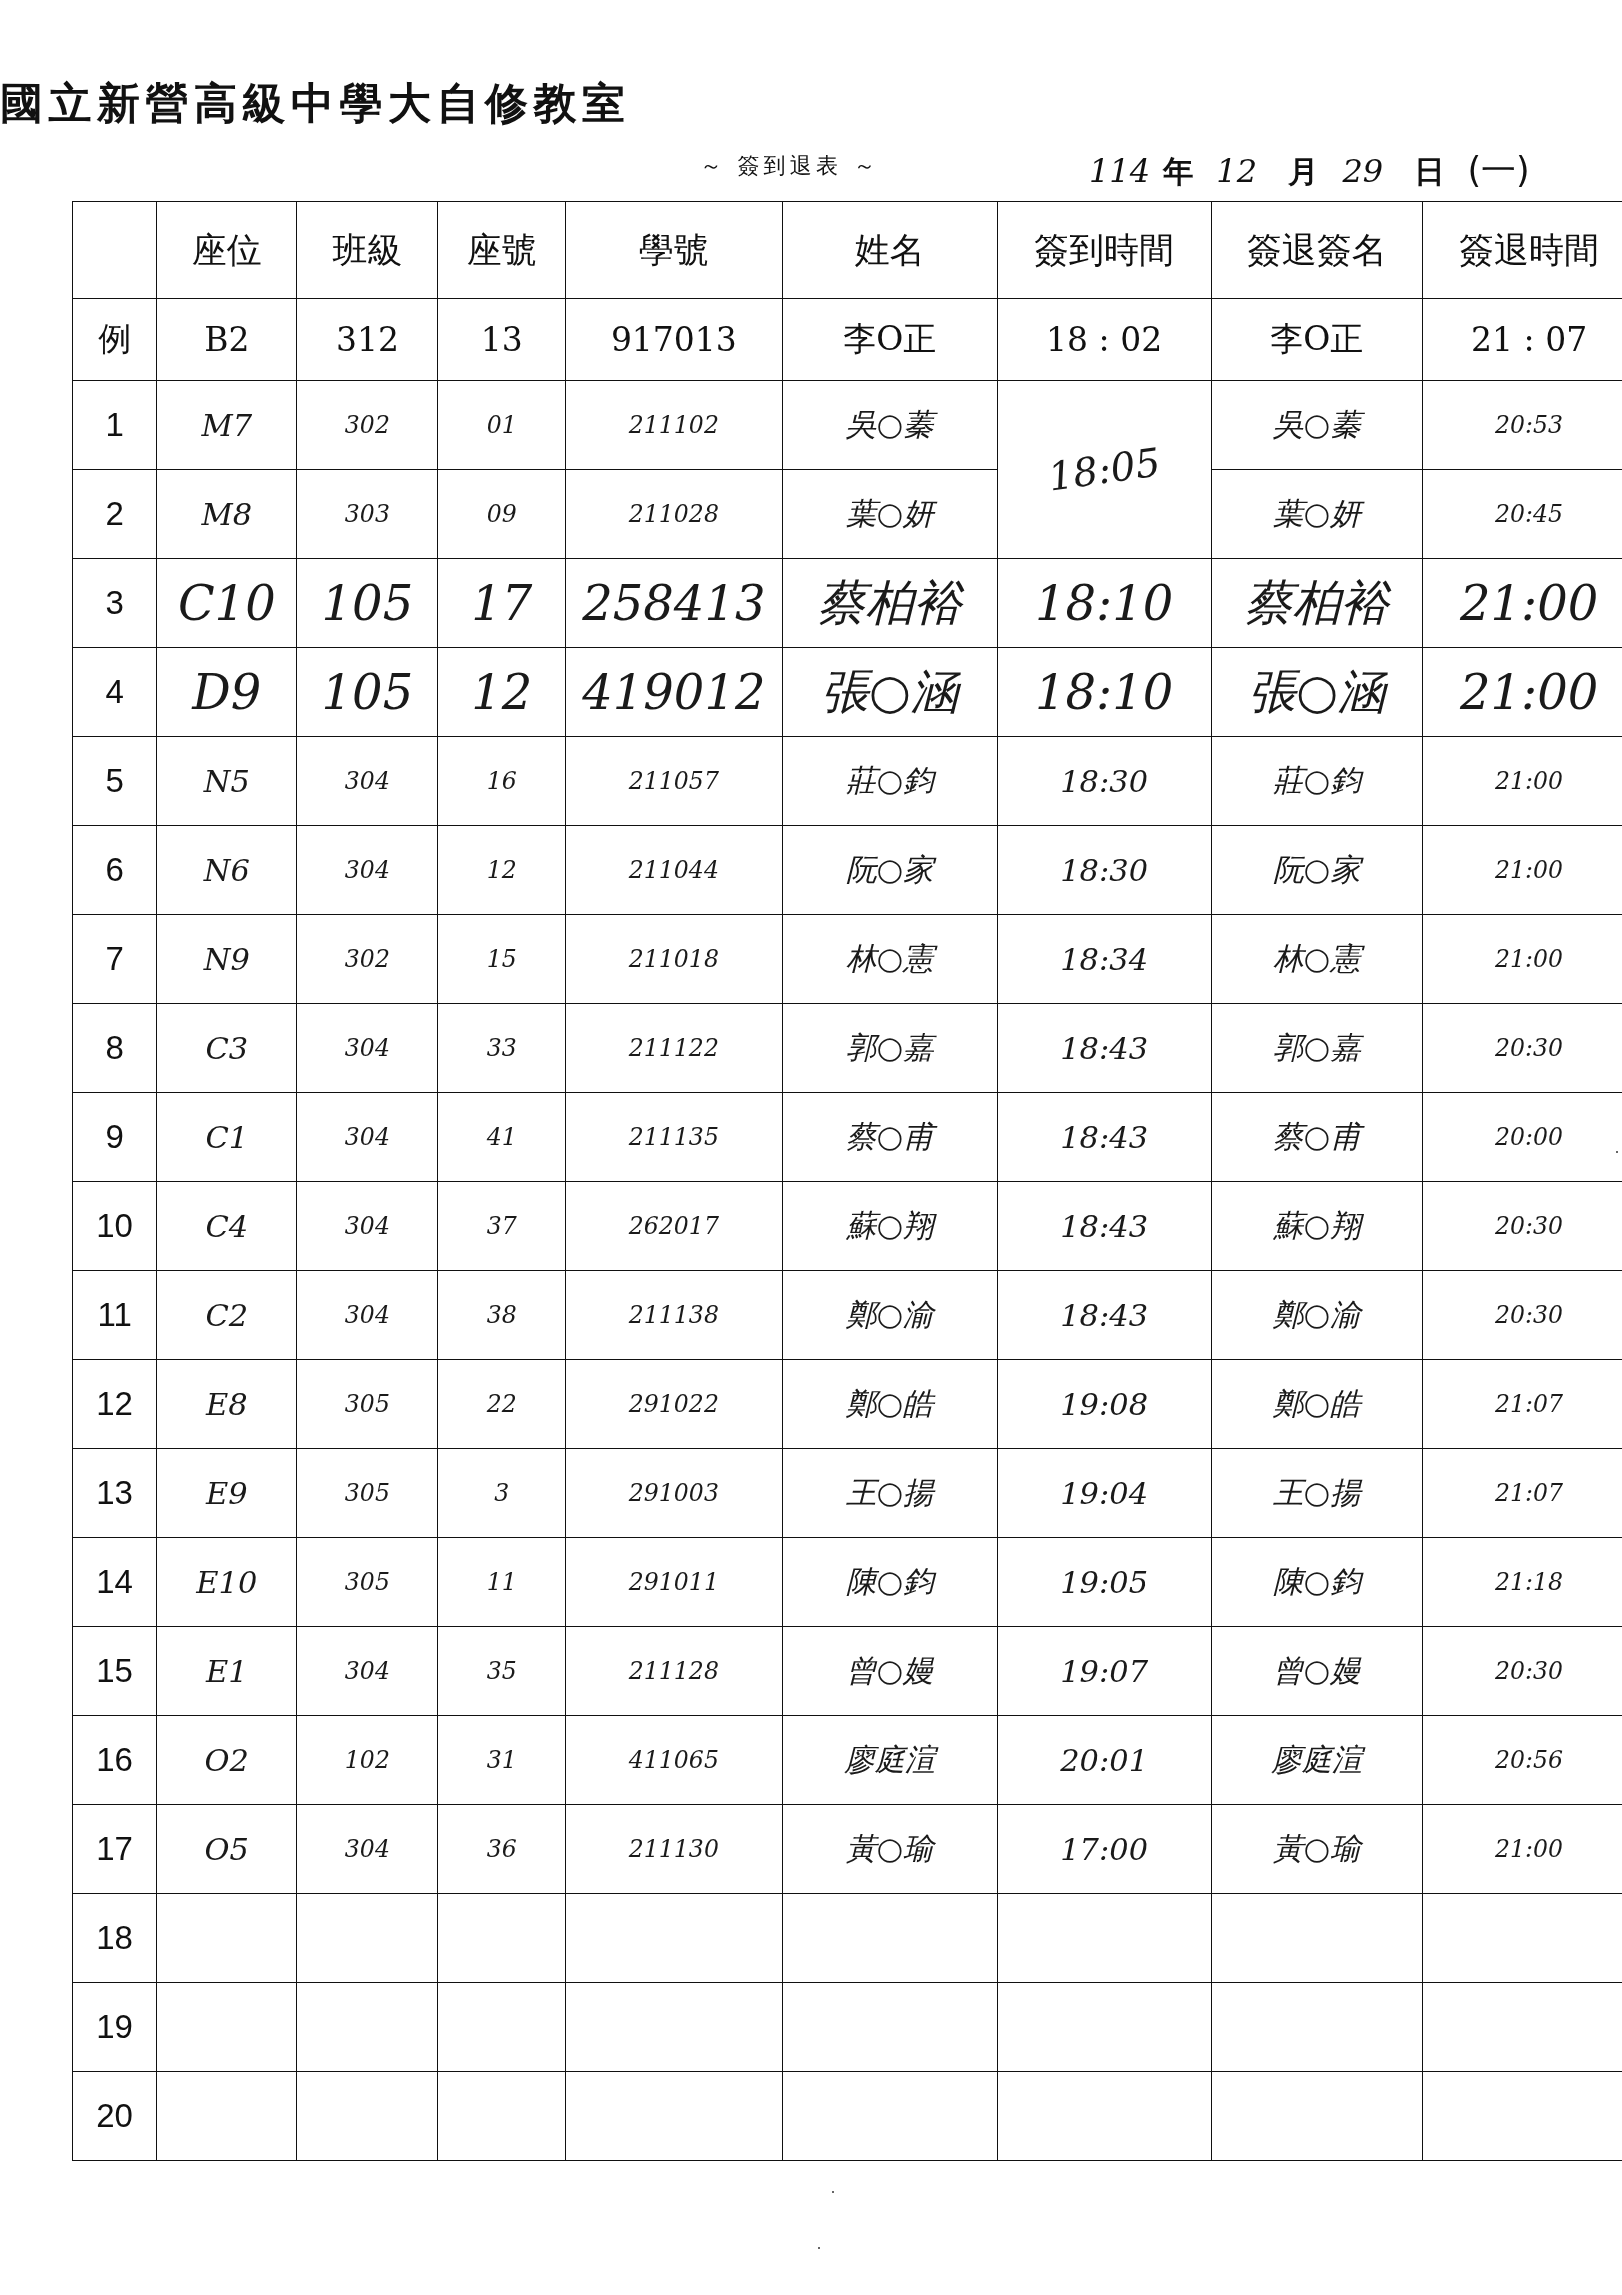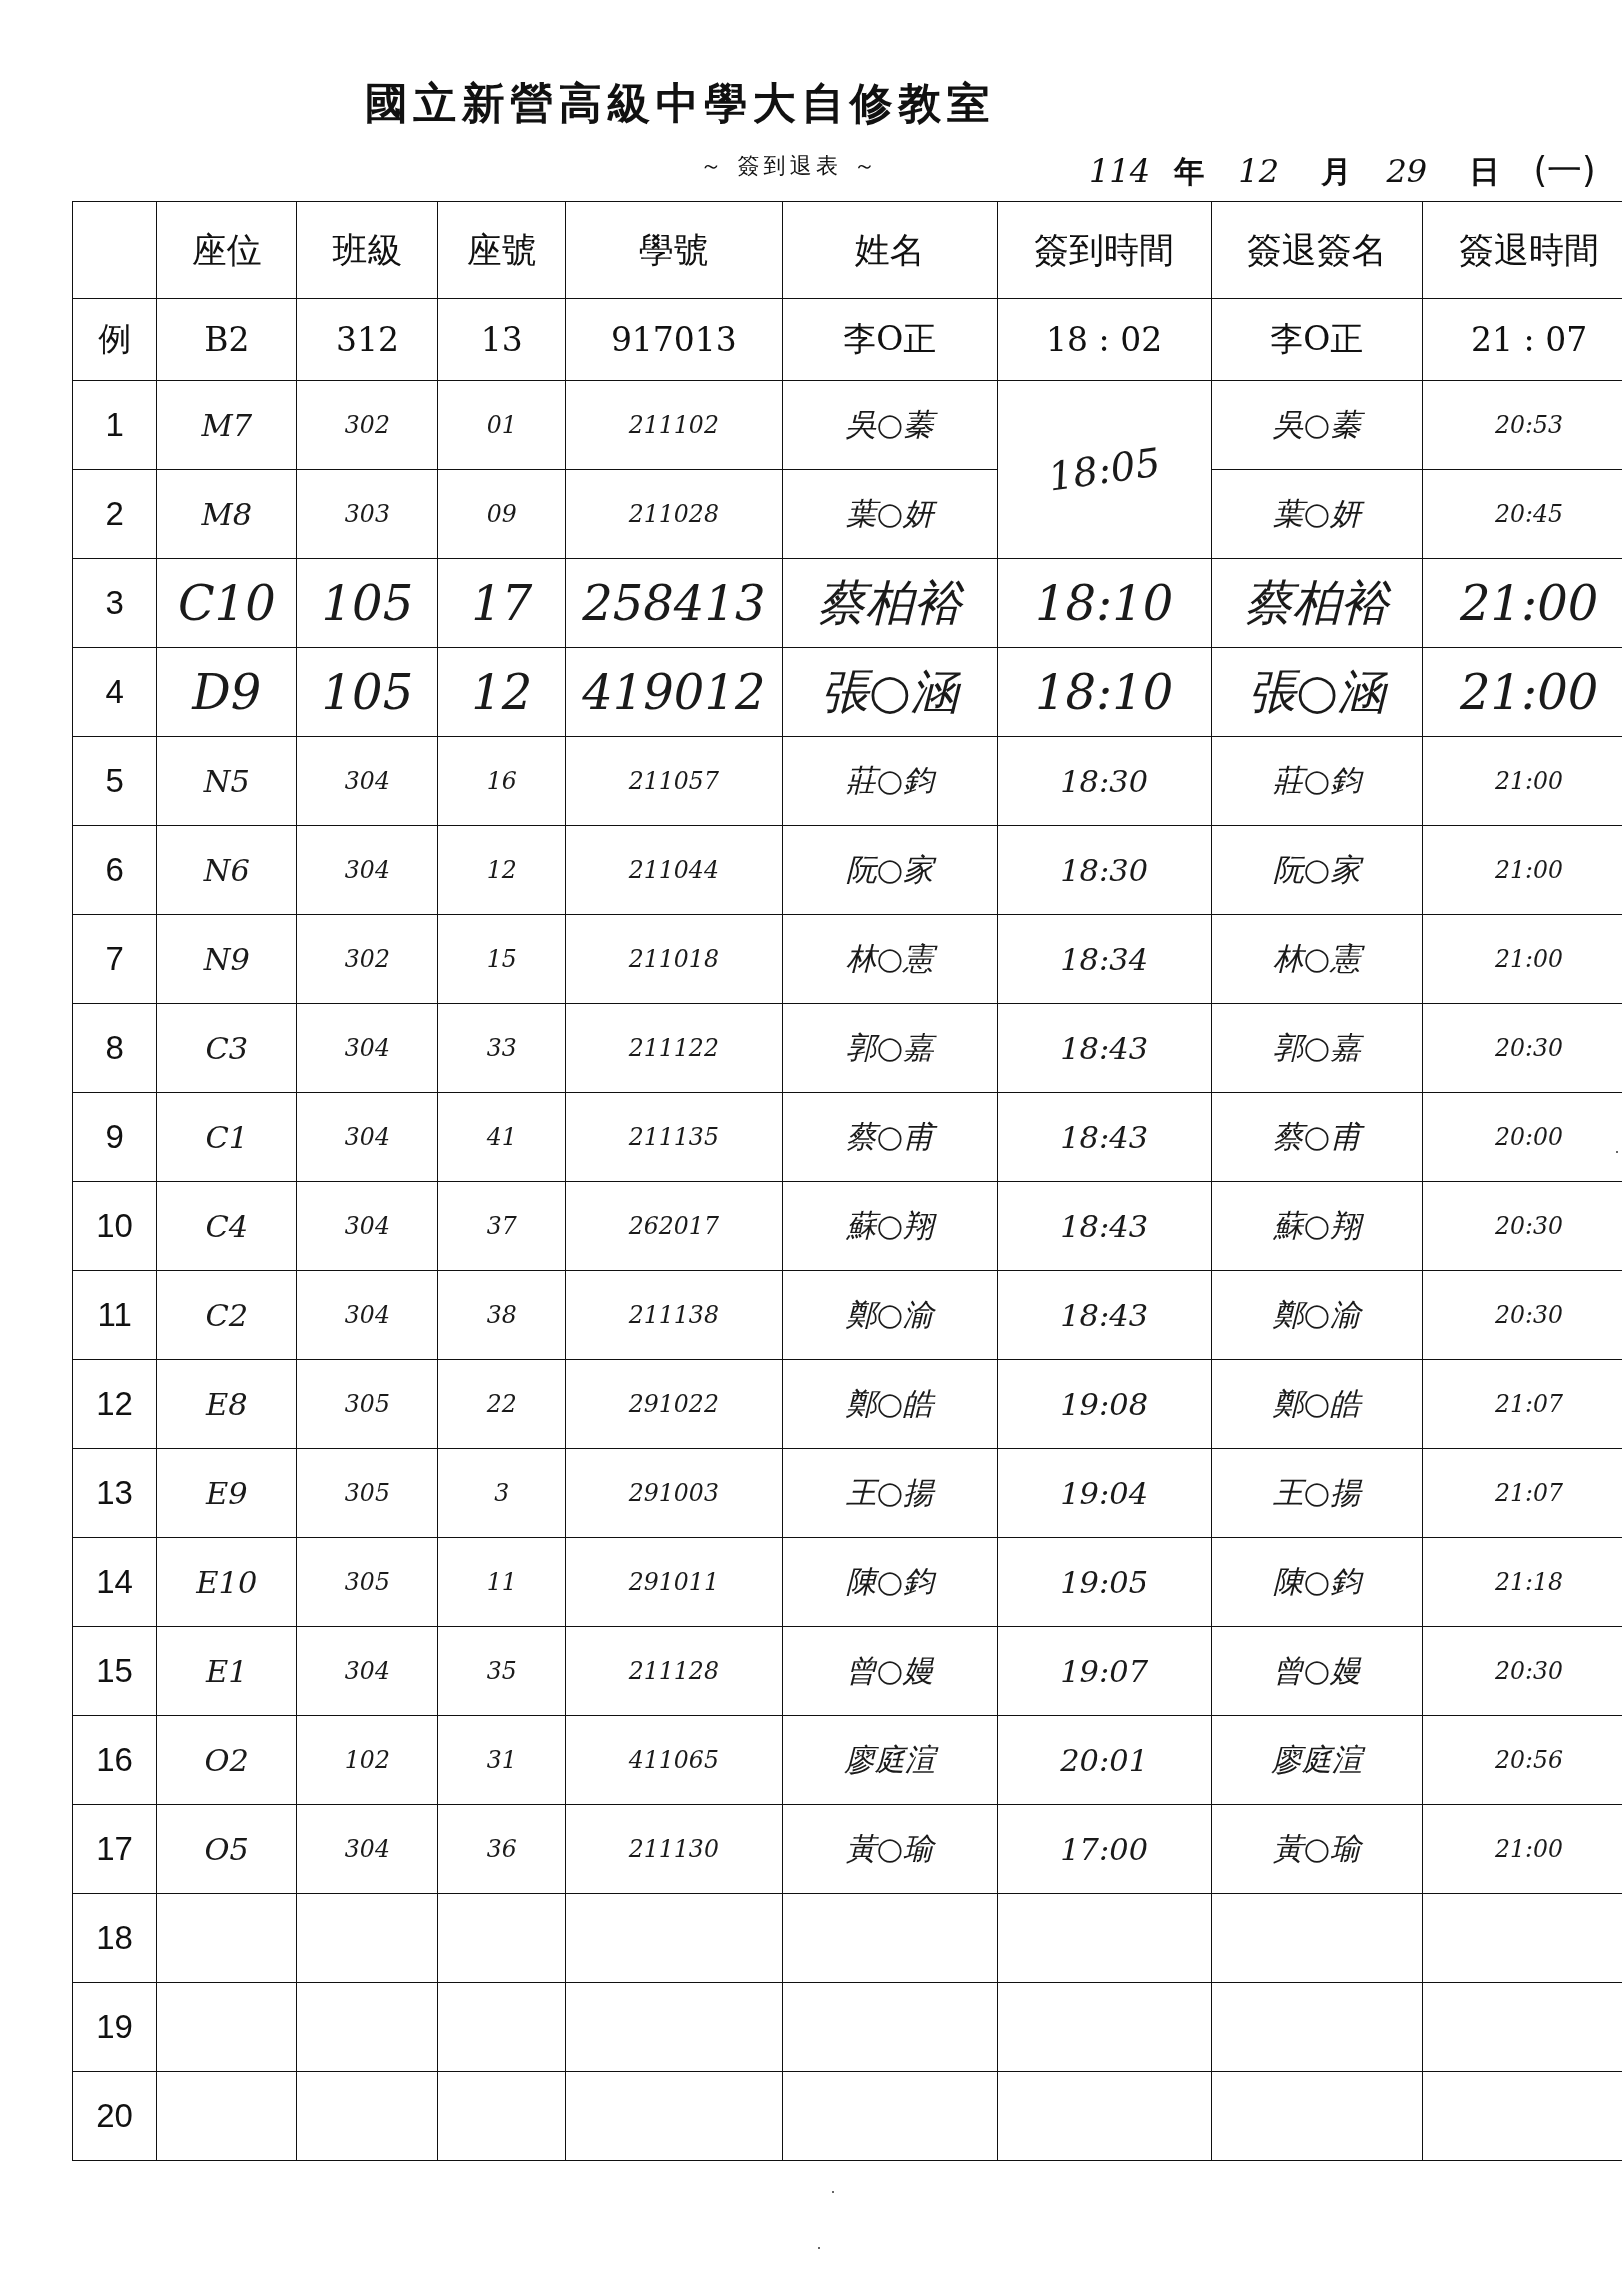--- a/index.html
+++ b/index.html
@@ -1,33 +1,33 @@
 <!DOCTYPE html>
 <html style="font-size:11px"><head>
 <meta charset="utf-8">
 <style>
   html, body { margin: 0; padding: 0; background: #ffffff; }
   body {
     width: 1623px; height: 2295px; position: relative; overflow: hidden;
     font-family: "DejaVu Sans", "Liberation Sans", sans-serif; color: #111;
   }
   .title {
-    position: absolute; left: 0; top: 75px; width: 1360px; text-align: center;
+    position: absolute; left: 0; top: 75px; width: 1360px; 
     font-family: "DejaVu Serif", "Liberation Serif", serif;
     font-size: 43px; font-weight: bold; letter-spacing: 5.5px;
     padding-left: 0;
   }
   .subtitle {
     position: absolute; top: 151px; left: 700px;
     font-family: "DejaVu Serif", "Liberation Serif", serif;
     font-size: 22px; letter-spacing: 4.2px;
   }
   .date-line {
     position: absolute; top: 147px; left: 1089px; font-size: 32px;
-    display: flex; align-items: baseline; gap: 24px;
+    display: flex; align-items: baseline; gap: 13px;
   }
   .date-line .hand { font-family: "DejaVu Serif", serif; font-style: italic; font-size: 32px; }
   .date-line .lbl { font-family: "DejaVu Serif", serif; font-weight: bold; font-size: 30.5px; }
   .date-line .paren { font-size: 35px; }
 
   table.sheet {
     position: absolute; left: 72px; top: 201px; width: 1564px; height: 1959px;
     border-collapse: collapse; table-layout: fixed;
   }
   table.sheet td, table.sheet th {

